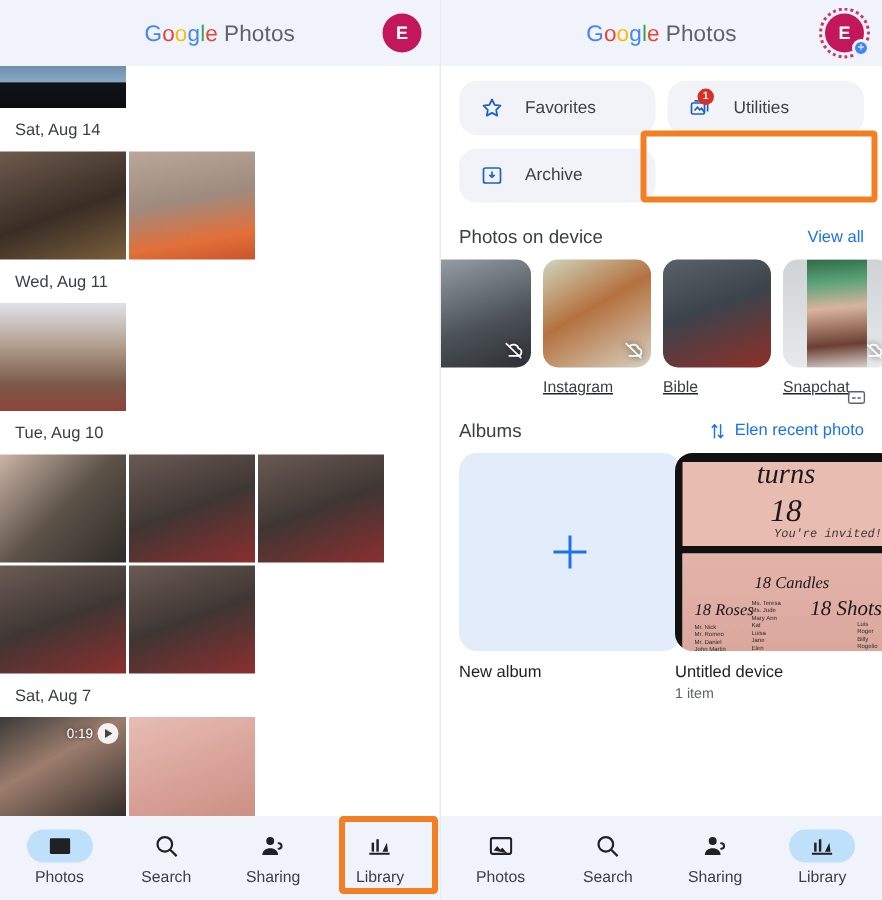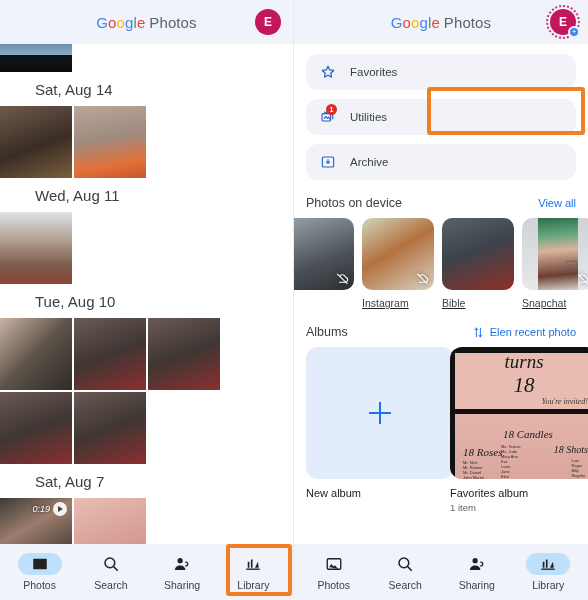--- a/index.html
+++ b/index.html
@@ -37,23 +37,23 @@
   }
   .avatar-wrap .avatar { position:absolute; right:4px; top:4px; transform:none; width:26px; height:26px; }
   .avatar-badge {
     position:absolute; right:0px; bottom:1px; width:12px; height:12px; border-radius:50%;
     background:#4285f4; border:2px solid #f1f3fb; display:flex; align-items:center;
     justify-content:center; color:#fff; font-size:8px; line-height:1;
   }
 
   
   .photoscroll { position:absolute; top:44px; left:0; right:0; bottom:56px; overflow:hidden; }
-  .daterow { font-size:15px; color:#3c4043; padding:9px 0 8px 10px;margin-left:25px; }
+  .daterow { font-size:11px; color:#3c4043; padding:9px 0 8px 10px; }
   .grid { display:flex; flex-wrap:wrap; gap:2px; }
-  .tile { width:72px; height:72px; background:#d9dde3; position:relative; overflow:hidden; flex:0 0 auto;font-style:italic;}
+  .tile { width:84px; height:72px; background:#d9dde3; position:relative; overflow:hidden; flex:0 0 auto;}
   .tile .vid-time {
     position:absolute; right:22px; top:6px; color:#fff; font-size:9px;
     text-shadow:0 0 3px rgba(0,0,0,.8);
   }
   .tile .play {
     position:absolute; right:5px; top:4px; width:14px; height:14px; border-radius:50%;
     background:rgba(255,255,255,.9);
   }
   .tile .play:after{
     content:""; position:absolute; left:5px; top:3.5px;
@@ -65,21 +65,21 @@
   .ph-church{background:linear-gradient(160deg,#6d5a4c,#3a2d25 55%,#7a5f3c);}
   .ph-girl-peace{background:linear-gradient(170deg,#b9a79a 0%,#9f8b7e 45%,#e2703a 78%,#c9552b 100%);}
   .ph-selfie{background:linear-gradient(180deg,#dfe2ea 0%,#b3a191 38%,#7b5a4a 75%,#8e4338 100%);}
   .ph-collage1{background:linear-gradient(135deg,#cbb3a6,#5c5248 50%,#2f2b28);}
   .ph-group{background:linear-gradient(160deg,#6a5a55,#3f3633 50%,#8b2f2f);}
   .ph-vid{background:linear-gradient(150deg,#3b3a38,#9c7d6d 40%,#2a2623);}
   .ph-pink{background:linear-gradient(160deg,#e7bdb4,#d8a197 55%,#c98d83);}
 
   
   .rpane-body { position:absolute; top:44px; left:0; right:0; bottom:56px; overflow:hidden; background:#fff; }
-  .chips { display:grid; grid-template-columns:1fr; gap:9px 8px; padding:10px 12px 4px 12px; }
+  .chips { display:grid; grid-template-columns:1fr 1fr; gap:9px 8px; padding:10px 12px 4px 12px; }
   .chip {
     background:#f1f3f9; border-radius:12px; height:36px; display:flex; align-items:center;
     padding:0 14px; gap:14px; font-size:11.5px; color:#3c4043; position:relative;
   }
   .chip .ic { width:16px; height:16px; position:relative; flex:0 0 auto; color:#1f60c4; }
   .chip-badge {
     position:absolute; left:20px; top:5px; min-width:11px; height:11px; border-radius:6px;
     background:#d93025; color:#fff; font-size:7px; font-weight:bold;
     display:flex; align-items:center; justify-content:center; padding:0 2px;
   }
@@ -126,26 +126,26 @@
   .album-sub { font-size:9.5px; color:#5f6368; margin-top:3px; }
   .ph-invite { background:#e9bcb2; }
   .ph-invite .bar-top{position:absolute;left:0;right:0;top:0;height:6px;background:#111;}
   .ph-invite .sideL{position:absolute;left:0;top:0;bottom:0;width:5px;background:#111;}
   .ph-invite .sideR{position:absolute;right:0;top:0;bottom:0;width:5px;background:#111;}
   .ph-invite .mid{position:absolute;left:0;right:0;top:62px;height:5px;background:#111;}
   .ph-invite .txt1{position:absolute;left:0;right:0;top:4px;text-align:center;font-family:"Liberation Serif",serif;
     font-style:italic;font-size:19px;color:#1a1a1a;}
   .ph-invite .txt2{position:absolute;left:0;right:0;top:26px;text-align:center;font-family:"Liberation Serif",serif;
     font-style:italic;font-size:21px;color:#1a1a1a;}
-  .ph-invite .txt3{position:absolute;right:10px;top:50px;font-family:Liberation Serif, serif;font-style:italic;
+  .ph-invite .txt3{position:absolute;right:10px;top:50px;font-family:Liberation Mono, monospace;font-style:italic;
     font-size:8px;color:#3a3a3a;text-align:center;}
   .ph-invite .low{position:absolute;left:5px;right:5px;top:67px;bottom:0;background:linear-gradient(#e3b4ab,#dba79d);}
   .ph-invite .l1{position:absolute;left:8px;top:32px;font-family:"Liberation Serif",serif;font-style:italic;font-size:11px;color:#1a1a1a;}
   .ph-invite .l2{position:absolute;left:48px;top:14px;font-family:"Liberation Serif",serif;font-style:italic;font-size:11px;color:#1a1a1a;}
-  .ph-invite .l3{position:absolute;right:5px;top:30px;font-family:"Liberation Serif",serif;font-style:italic;font-size:10px;color:#1a1a1a;}
+  .ph-invite .l3{position:absolute;right:5px;top:30px;font-family:"Liberation Serif",serif;font-style:italic;font-size:14px;color:#1a1a1a;}
   .ph-invite .names{position:absolute;left:8px;top:46px;font-size:4px;line-height:5px;color:#2b2b2b;}
   .ph-invite .names2{position:absolute;left:46px;top:30px;font-size:4px;line-height:5px;color:#2b2b2b;}
   .ph-invite .names3{position:absolute;right:8px;top:44px;font-size:4px;line-height:5px;color:#2b2b2b;}
 
   
   .bottomnav {
     position:absolute; left:0; right:0; bottom:0; height:56px; background:#f1f3fb;
     display:flex; align-items:center; justify-content:space-around; padding:0 4px;
   }
   .navitem { display:flex; flex-direction:column; align-items:center; gap:4px; width:66px; position:relative; }
@@ -383,21 +383,21 @@
             <span class="mid"></span>
             <span class="low">
               <span class="l1">18 Roses</span>
               <span class="l2">18 Candles</span>
               <span class="l3">18 Shots</span>
               <span class="names">Mr. Nick<br>Mr. Romeo<br>Mr. Daniel<br>John Martin<br>Joshua<br>Denis</span>
               <span class="names2">Ms. Teresa<br>Ms. Jude<br>Mary Ann<br>Kat<br>Luisa<br>Jane<br>Elen</span>
               <span class="names3">Luis<br>Roger<br>Billy<br>Rogelio<br>Nino<br>Carlo</span>
             </span>
           </div>
-          <div class="album-title">Favorites album</div>
+          <div class="album-title">Untitled device</div>
           <div class="album-sub">1 item</div>
         </div>
       </div>
     </div>
 
     <div style="position:absolute; right:10px; top:258px; color:#5f6368;">
       <svg viewBox="0 0 24 24" width="14" height="14" fill="none" stroke="#5f6368" stroke-width="1.6">
           <rect x="3" y="5.5" width="18" height="13" rx="2"></rect>
           <path d="M7 12.5h4M13 12.5h4"></path>
         </svg>

